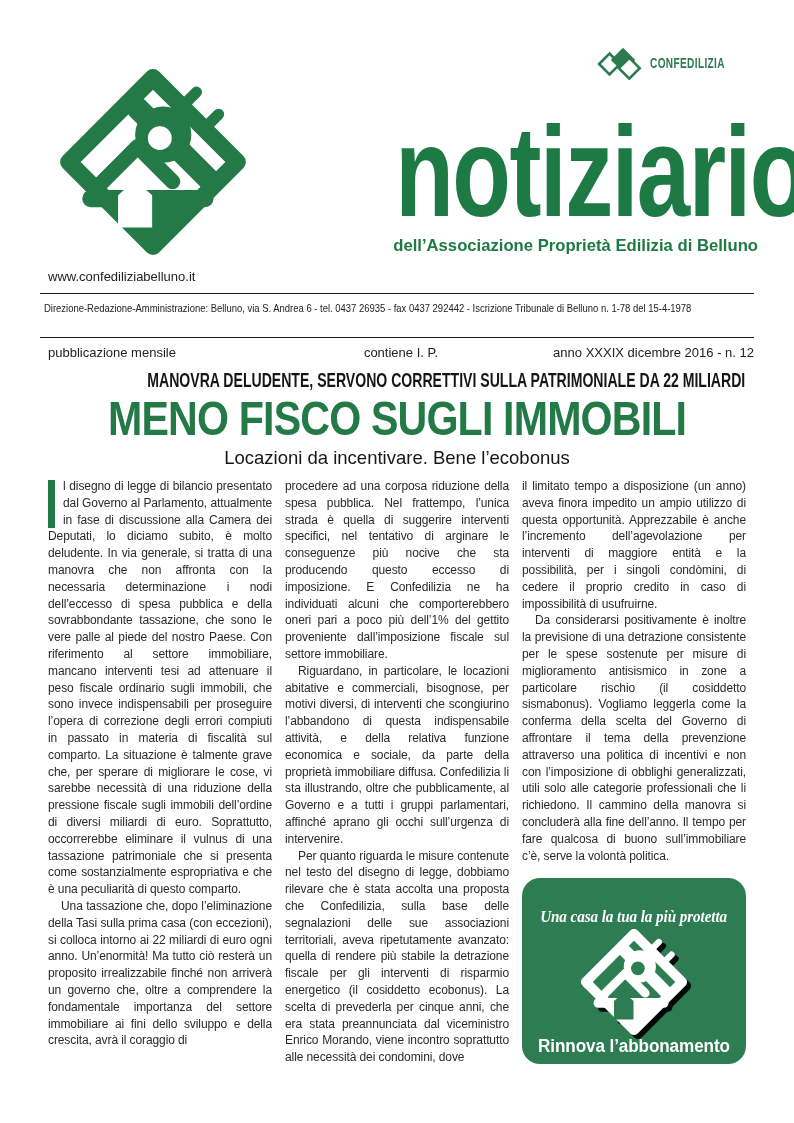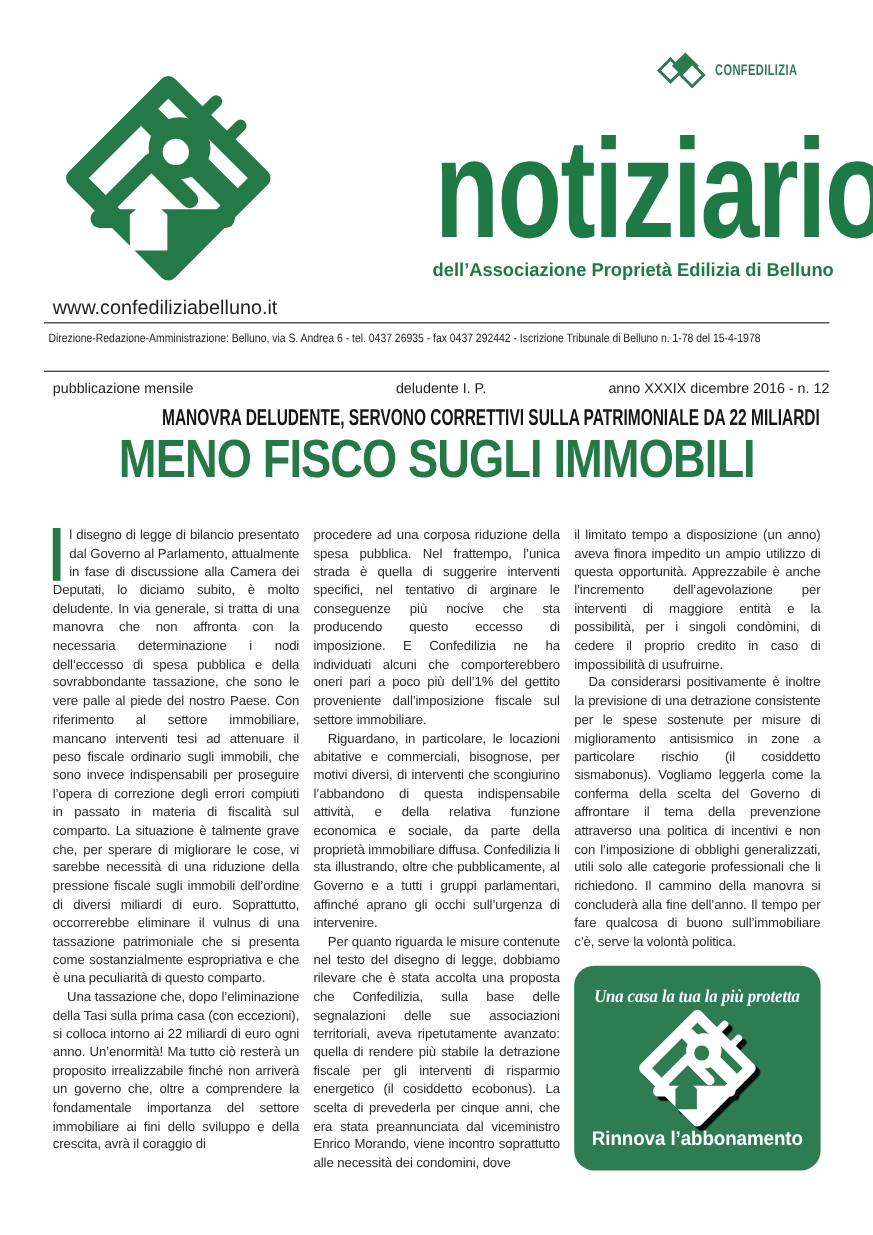--- a/index.html
+++ b/index.html
@@ -18,21 +18,21 @@
   .confed-label { color:#2a7b4f; font-weight:bold; font-size:14px; letter-spacing:.5px;
                   transform:scaleX(.72); transform-origin:left center; white-space:nowrap; }
 
   .title-block { position:absolute; top:116px; right:36px; width:500px; text-align:right; }
   .nz-title { color:#1e7a45; font-weight:bold; font-size:128px; line-height:112px;
               letter-spacing:-2px; transform:scaleX(.75); transform-origin:right bottom;
               display:inline-block; white-space:nowrap; }
   .nz-sub { margin-top:8px; color:#1e7a45; font-weight:bold; font-size:17px;
             transform:scaleX(.98); transform-origin:right center; white-space:nowrap; }
 
-  .website { position:absolute; left:48px; top:269px; font-size:18px; color:#222; }
+  .website { position:absolute; left:48px; top:269px; font-size:13px; color:#222; }
 
   .rule { position:absolute; left:40px; right:40px; border-top:1.7px solid #1a1a1a; }
   .rule-1 { top:293px; } .rule-2 { top:337px; }
 
   .masthead { position:absolute; left:44px; right:40px; top:299px; font-size:11px; color:#222; }
   .mast-l1 { white-space:nowrap; transform:scaleX(.86); transform-origin:left center; line-height:18px; }
   .mast-l2 { display:flex; justify-content:space-between; line-height:17px; }
   .mast-l2-left { white-space:nowrap; transform:scaleX(.9); transform-origin:left center; }
   .mast-l2-right { white-space:nowrap; }
 
@@ -53,21 +53,21 @@
   
   .columns { position:absolute; top:478px; left:48px; right:48px; display:flex; gap:13px; }
   .col { flex:1 1 0; font-size:12px; line-height:16.8px; text-align:justify; color:#2a2a2a;
          letter-spacing:-.1px; }
   .col p { margin:0; }
   .col p.indent { text-indent:13px; }
   .dropbar { float:left; width:7px; height:48px; background:#237a46; margin:2px 8px 0 0; }
 
   
   .promo { margin-top:14px; width:100%; height:186px; background:#2e7d52; border-radius:18px;
-           display:flex; flex-direction:column; align-items:center; justify-content:center;
+           display:flex; flex-direction:column; align-items:center; justify-content:flex-end;
            padding:9px 6px 10px; }
   .promo-top { font-family:"Liberation Serif", serif; font-style:italic; font-weight:bold;
                color:#fff; font-size:16.5px; white-space:nowrap; transform:scaleX(.92);
                transform-origin:center; }
   .promo-logo { width:112px; height:112px; color:#ffffff; --lbg:#2e7d52;
                 filter:drop-shadow(4px 4px 0 rgba(0,0,0,.92)); }
   .promo-bottom { color:#fff; font-weight:bold; font-size:18px; white-space:nowrap;
                   transform:scaleX(.95); transform-origin:center; }
 </style>
 </head>
@@ -111,29 +111,32 @@
   <div class="rule rule-1"></div>
 
   <div class="masthead">
     <div class="mast-l1">Direzione-Redazione-Amministrazione: Belluno, via S. Andrea 6 - tel. 0437 26935 - fax 0437 292442 - Iscrizione Tribunale di Belluno n. 1-78 del 15-4-1978</div>
   </div>
 
   <div class="rule rule-2"></div>
 
   <div class="issue-row">
     <span>pubblicazione mensile</span>
-    <span class="issue-center">deludente I. P.</span>
+    <span class="issue-center">contiene I. P.</span>
     <span>anno XXXIX dicembre 2016 - n. 12</span>
   </div>
 
   <div class="kicker-wrap">
     <span class="kicker">MANOVRA DELUDENTE, SERVONO CORRETTIVI SULLA PATRIMONIALE DA 22 MILIARDI</span>
   </div>
   <div class="main-title-wrap">
     <span class="main-title">MENO FISCO SUGLI IMMOBILI</span>
+  </div>
+  <div class="subhead-wrap">
+    <span class="subhead">Locazioni da incentivare. Bene l’ecobonus</span>
   </div>
 
   <div class="columns">
     <div class="col">
       <p><span class="dropbar"></span><span>l disegno di legge di bilancio presentato dal Governo al Parlamento, attualmente in fase di discussione alla Camera dei Deputati, lo diciamo subito, è molto deludente. In via generale, si tratta di una manovra che non affronta con la necessaria determinazione i nodi dell’eccesso di spesa pubblica e della sovrabbondante tassazione, che sono le vere palle al piede del nostro Paese. Con riferimento al settore immobiliare, mancano interventi tesi ad attenuare il peso fiscale ordinario sugli immobili, che sono invece indispensabili per proseguire l’opera di correzione degli errori compiuti in passato in materia di fiscalità sul comparto. La situazione è talmente grave che, per sperare di migliorare le cose, vi sarebbe necessità di una riduzione della pressione fiscale sugli immobili dell’ordine di diversi miliardi di euro. Soprattutto, occorrerebbe eliminare il vulnus di una tassazione patrimoniale che si presenta come sostanzialmente espropriativa e che è una peculiarità di questo comparto.</span></p>
       <p class="indent">Una tassazione che, dopo l’eliminazione della Tasi sulla prima casa (con eccezioni), si colloca intorno ai 22 miliardi di euro ogni anno. Un’enormità! Ma tutto ciò resterà un proposito irrealizzabile finché non arriverà un governo che, oltre a comprendere la fondamentale importanza del settore immobiliare ai fini dello sviluppo e della crescita, avrà il coraggio di</p>
     </div>
     <div class="col">
       <p>procedere ad una corposa riduzione della spesa pubblica. Nel frattempo, l’unica strada è quella di suggerire interventi specifici, nel tentativo di arginare le conseguenze più nocive che sta producendo questo eccesso di imposizione. E Confedilizia ne ha individuati alcuni che comporterebbero oneri pari a poco più dell’1% del gettito proveniente dall’imposizione fiscale sul settore immobiliare.</p>
       <p class="indent">Riguardano, in particolare, le locazioni abitative e commerciali, bisognose, per motivi diversi, di interventi che scongiurino l’abbandono di questa indispensabile attività, e della relativa funzione economica e sociale, da parte della proprietà immobiliare diffusa. Confedilizia li sta illustrando, oltre che pubblicamente, al Governo e a tutti i gruppi parlamentari, affinché aprano gli occhi sull’urgenza di intervenire.</p>

